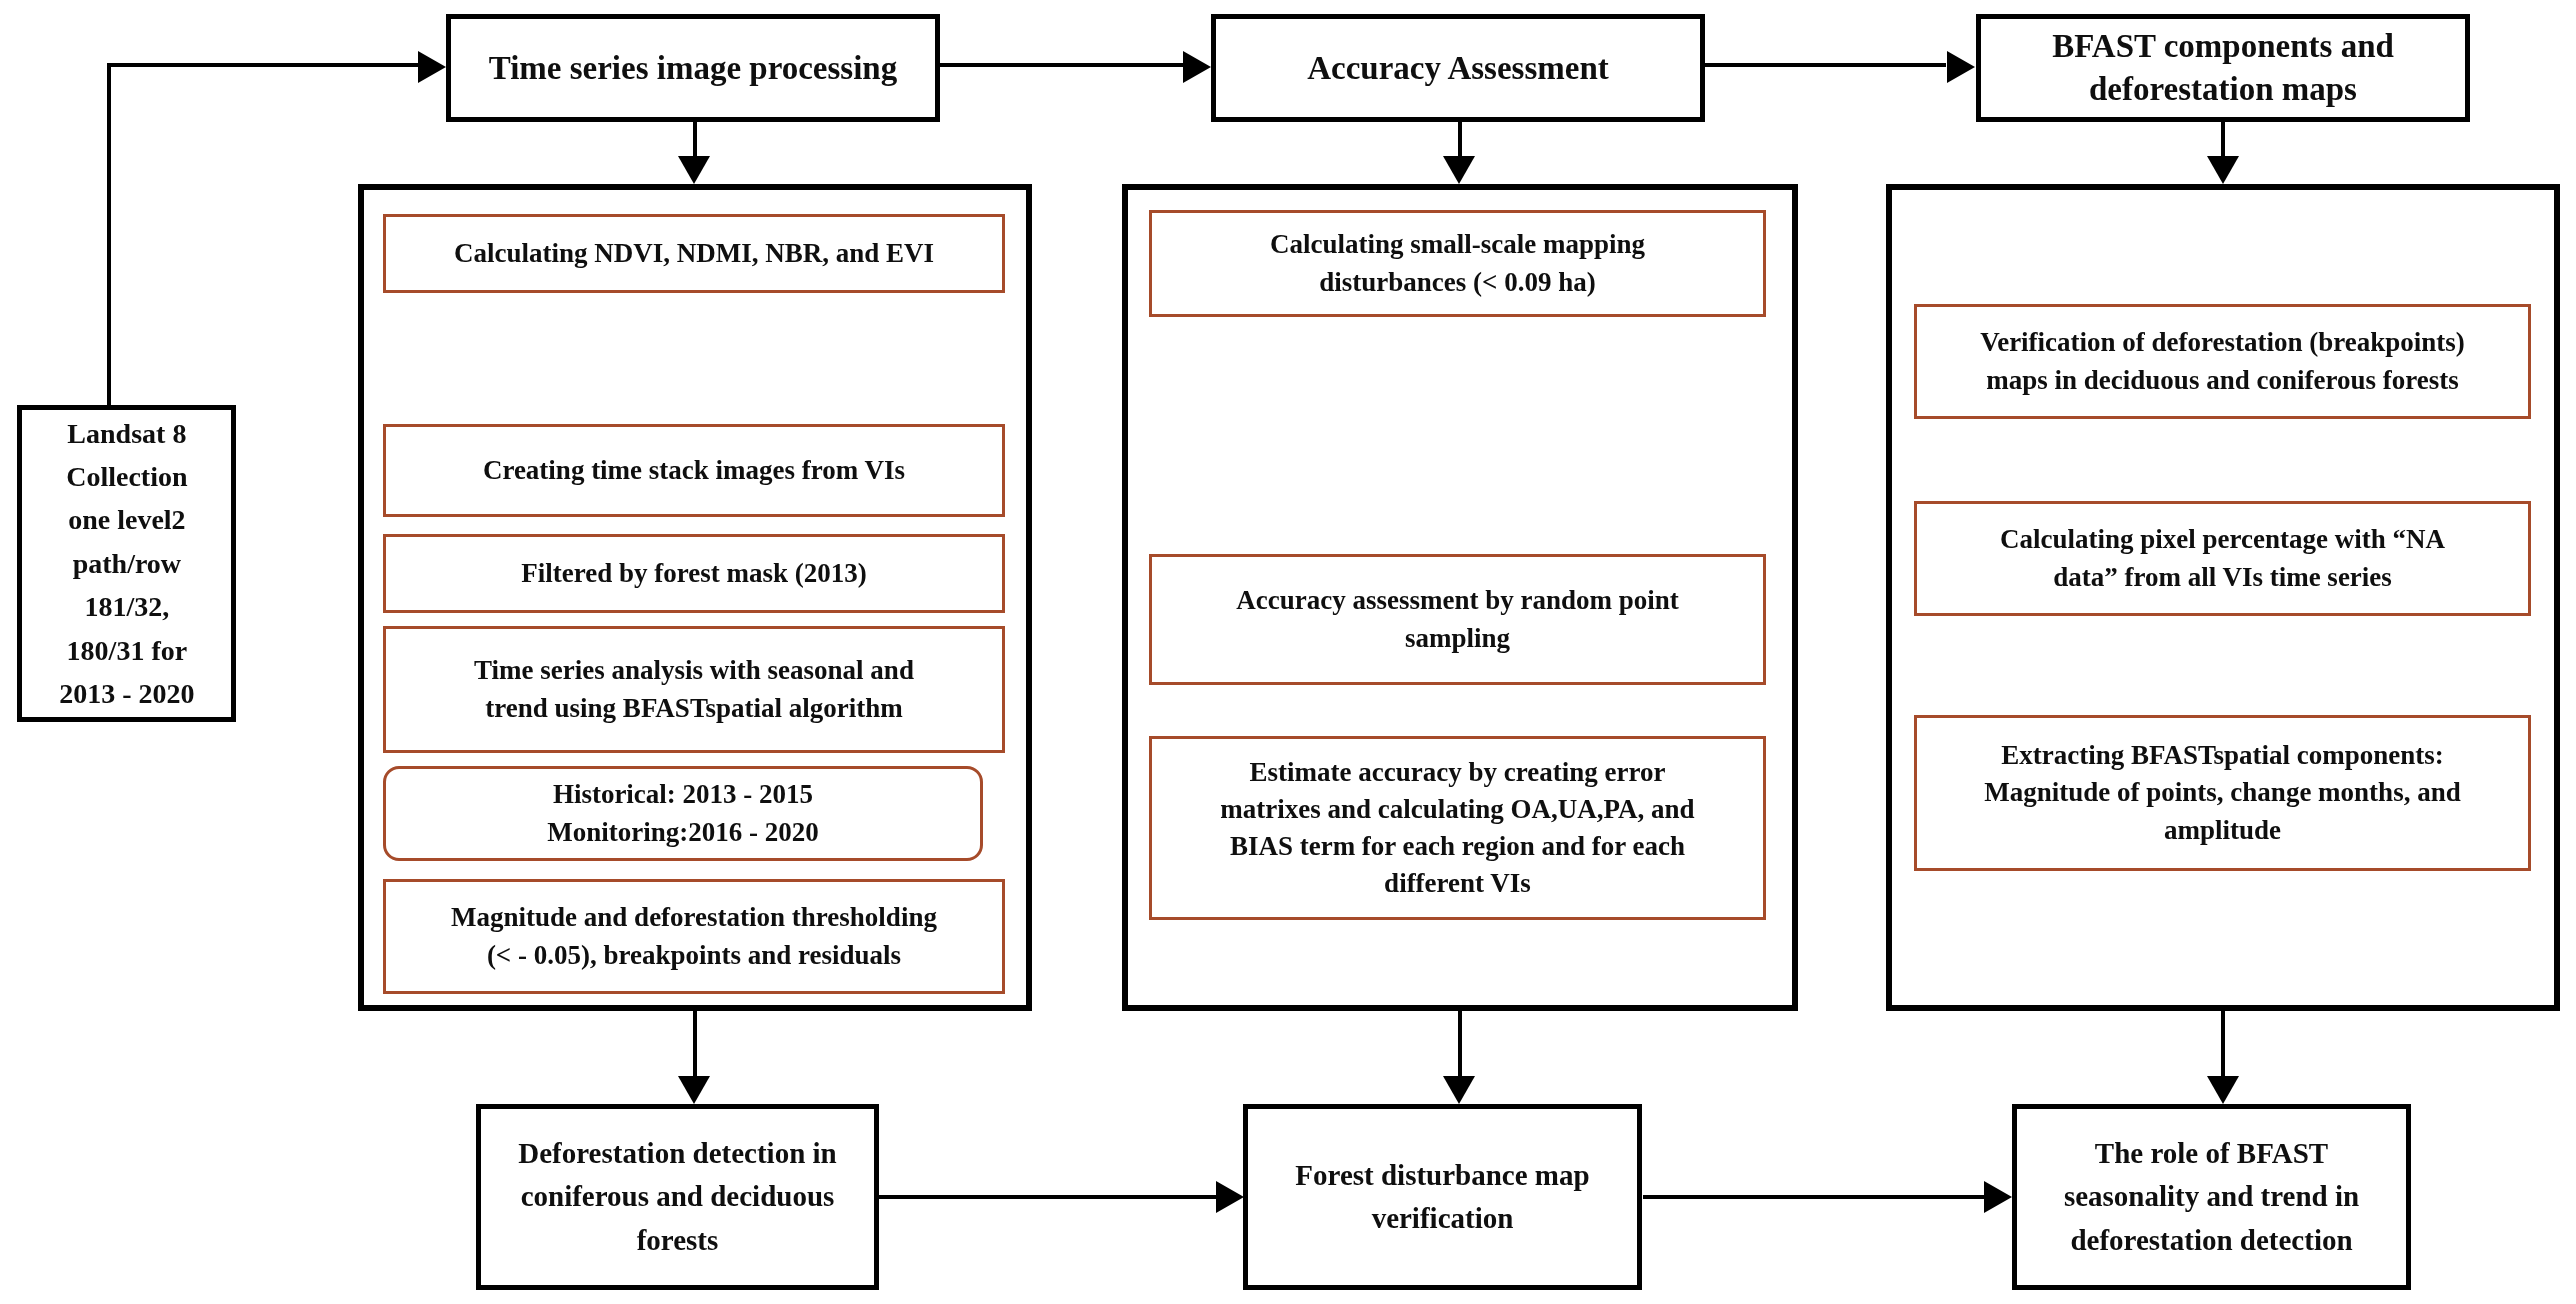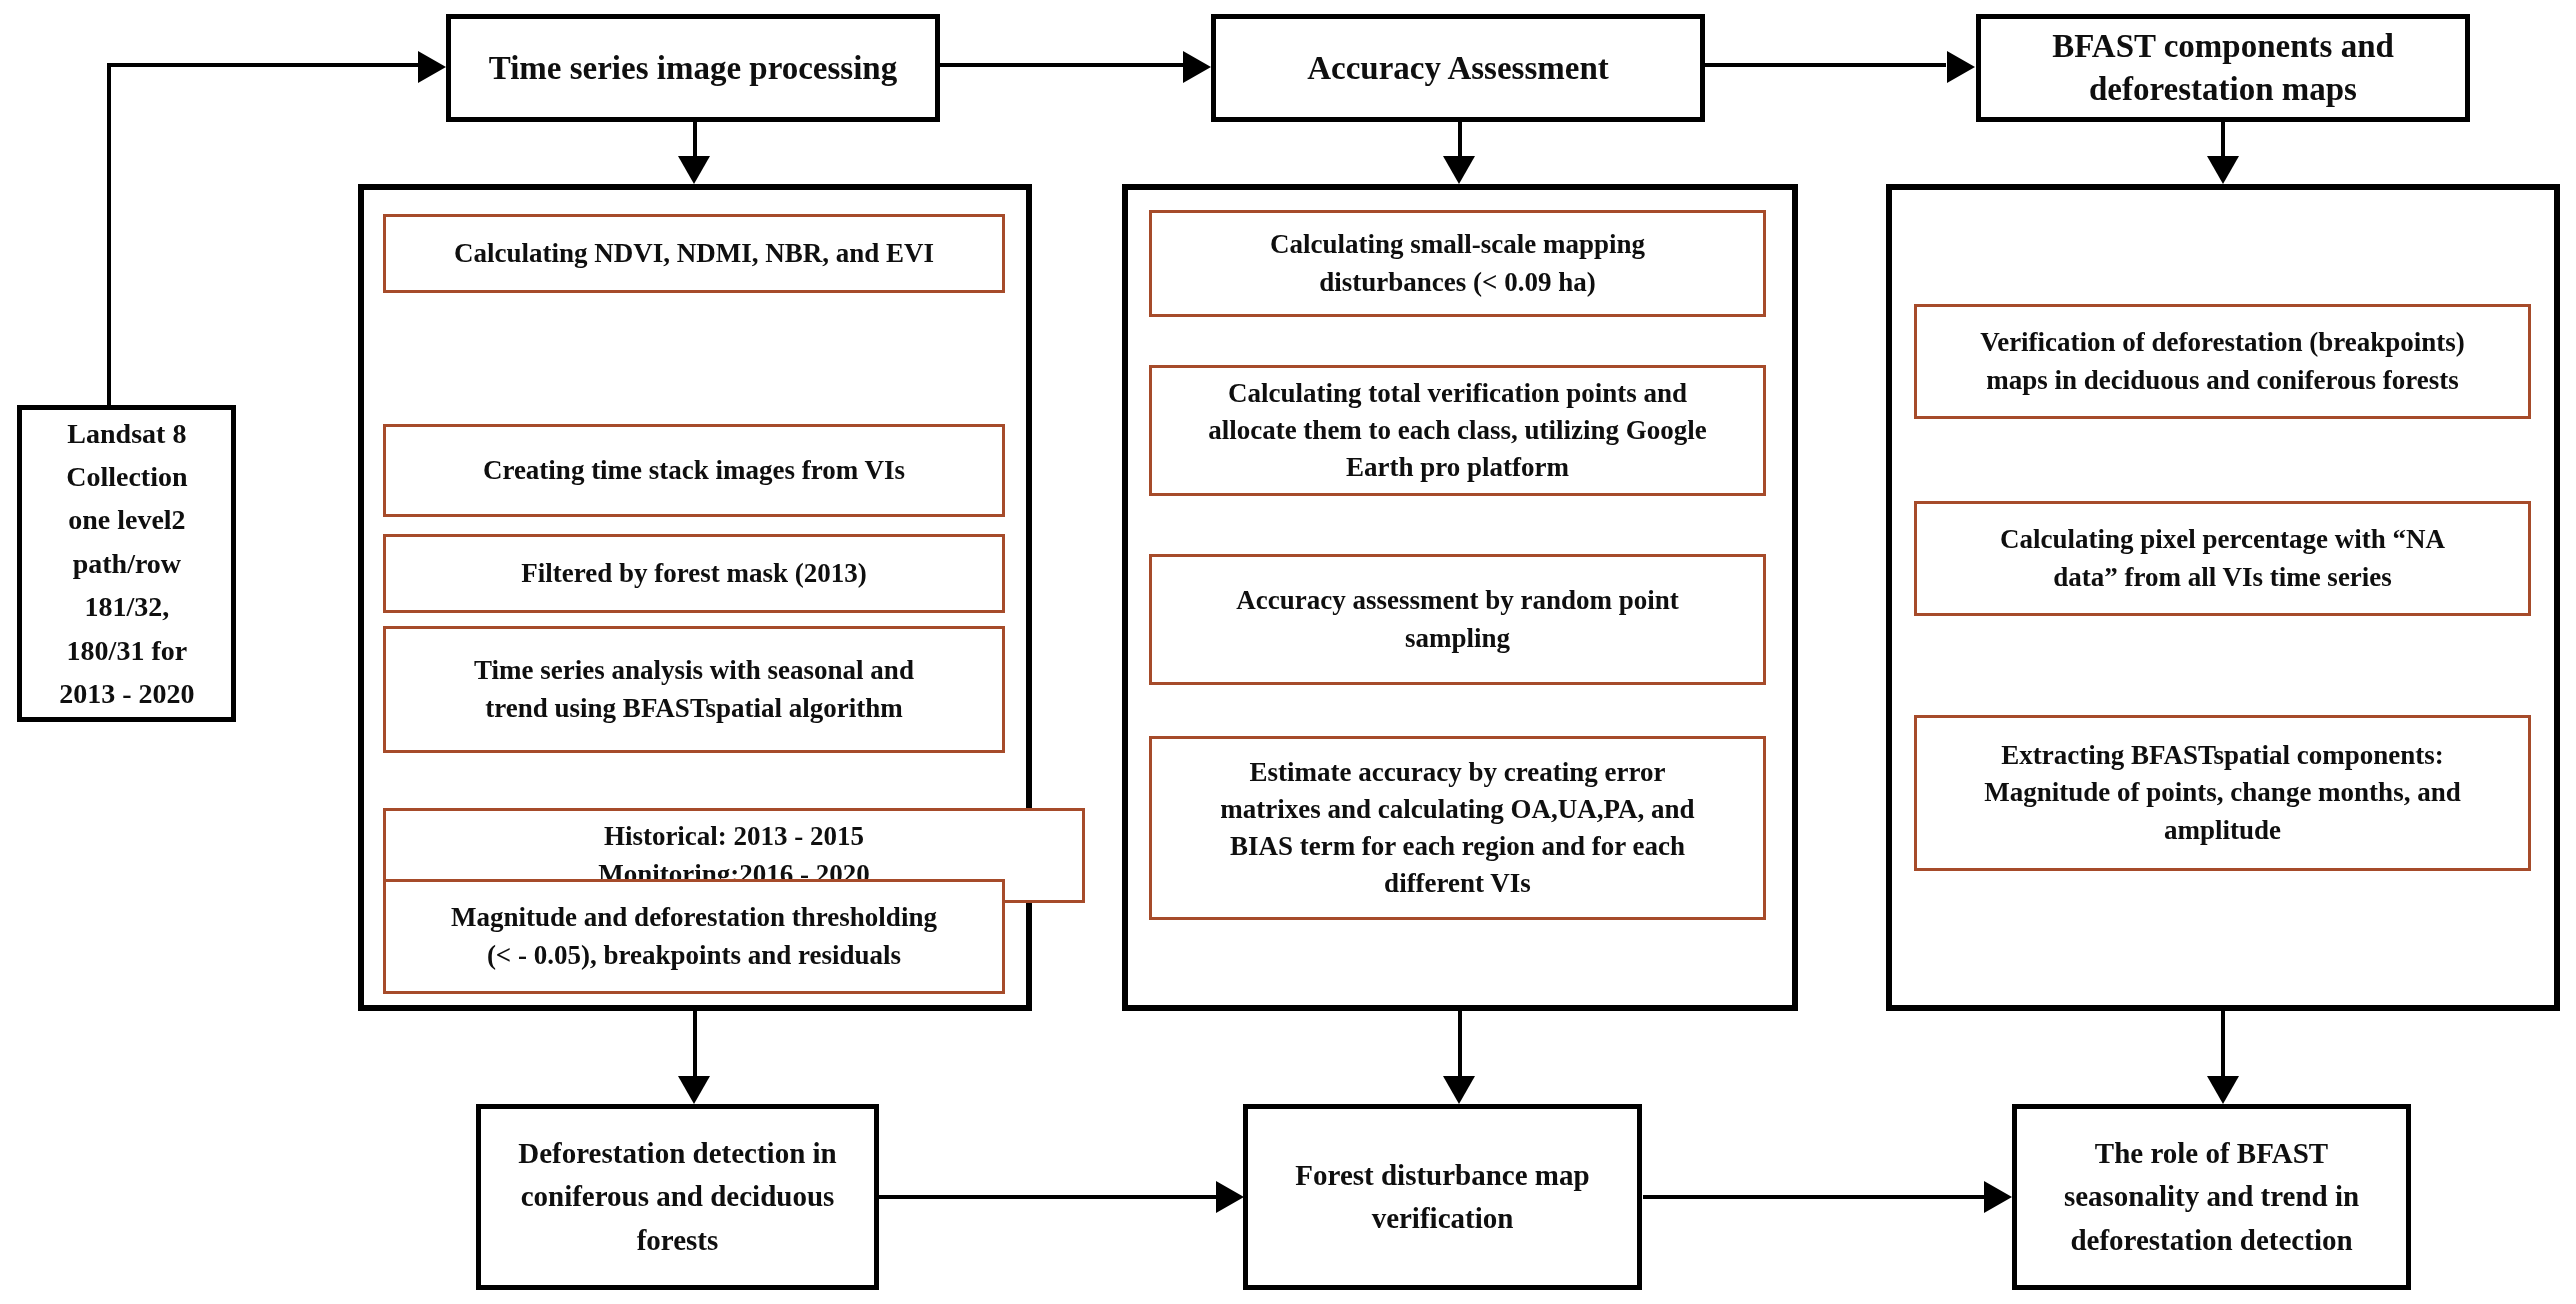--- a/index.html
+++ b/index.html
@@ -31,21 +31,21 @@
               border:6.3px solid var(--line); background:var(--bg); }
   #col1{ left:358px; width:674px; }
   #col2{ left:1122px; width:676px; }
   #col3{ left:1886px; width:674px; }
   
   #c1b1{ left:383px; top:214px; width:622px; height:79px; }
   #c1b2{ left:383px; top:309px; width:622px; height:95px; }
   #c1b3{ left:383px; top:424px; width:622px; height:93px; }
   #c1b4{ left:383px; top:534px; width:622px; height:79px; }
   #c1b5{ left:383px; top:626px; width:622px; height:127px; }
-  #c1b6{ left:383px; top:808px; width:702px; height:95px; }
+  #c1b6{ left:383px; top:766px; width:600px; height:95px;border-radius:16px; }
   #c1b7{ left:383px; top:879px; width:622px; height:115px; }
   #c2b1{ left:1149px; top:210px; width:617px; height:107px; }
   #c2b2{ left:1149px; top:365px; width:617px; height:131px; }
   #c2b3{ left:1149px; top:554px; width:617px; height:131px; }
   #c2b4{ left:1149px; top:736px; width:617px; height:184px; }
   #c3b1{ left:1914px; top:304px; width:617px; height:115px; }
   #c3b2{ left:1914px; top:501px; width:617px; height:115px; }
   #c3b3{ left:1914px; top:715px; width:617px; height:156px; }
   
   #src{ left:9.4px; top:405px; width:219px; height:317px; border-width:5px; }
@@ -133,23 +133,20 @@
   <div class="box accent step" id="c1b4">Filtered by forest mask (2013)</div>
   <div class="box accent step" id="c1b5">Time series analysis with seasonal and
 trend using BFASTspatial algorithm</div>
   <div class="box accent step" id="c1b6">Historical: 2013 - 2015
 Monitoring:2016 - 2020</div>
   <div class="box accent step" id="c1b7">Magnitude and deforestation thresholding
 (&lt; - 0.05), breakpoints and residuals</div>
 
   <div class="box accent step" id="c2b1">Calculating small-scale mapping
 disturbances (&lt; 0.09 ha)</div>
-  <div class="box accent step" id="c2b2">Calculating total verification points and
-allocate them to each class, utilizing Google
-Earth pro platform</div>
   <div class="box accent step" id="c2b3">Accuracy assessment by random point
 sampling</div>
   <div class="box accent step" id="c2b4">Estimate accuracy by creating error
 matrixes and calculating OA,UA,PA, and
 BIAS term for each region and for each
 different VIs</div>
 
   <div class="box accent step" id="c3b1">Verification of deforestation (breakpoints)
 maps in deciduous and coniferous forests</div>
   <div class="box accent step" id="c3b2">Calculating pixel percentage with “NA

